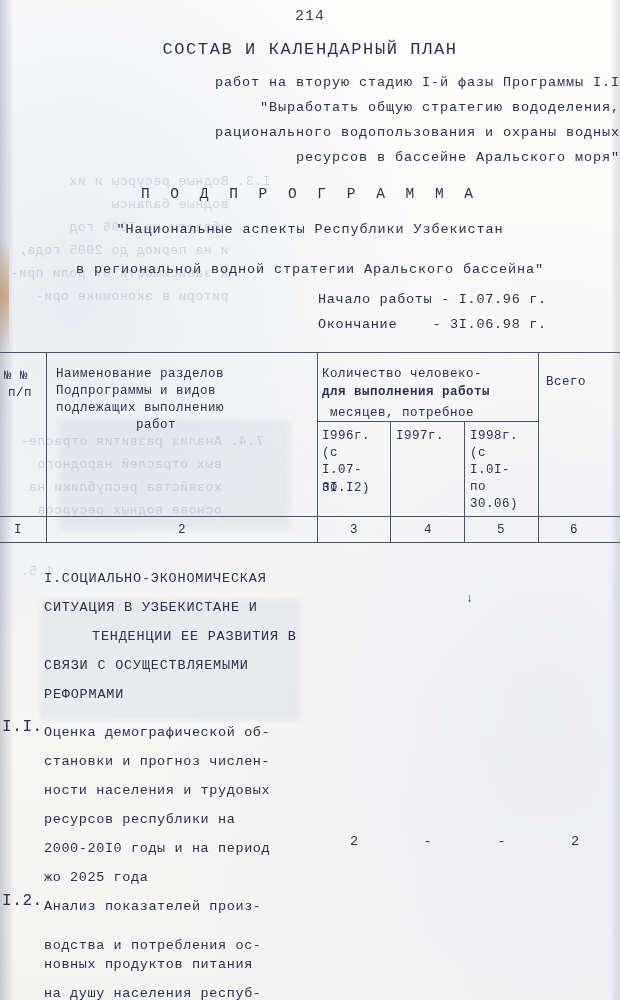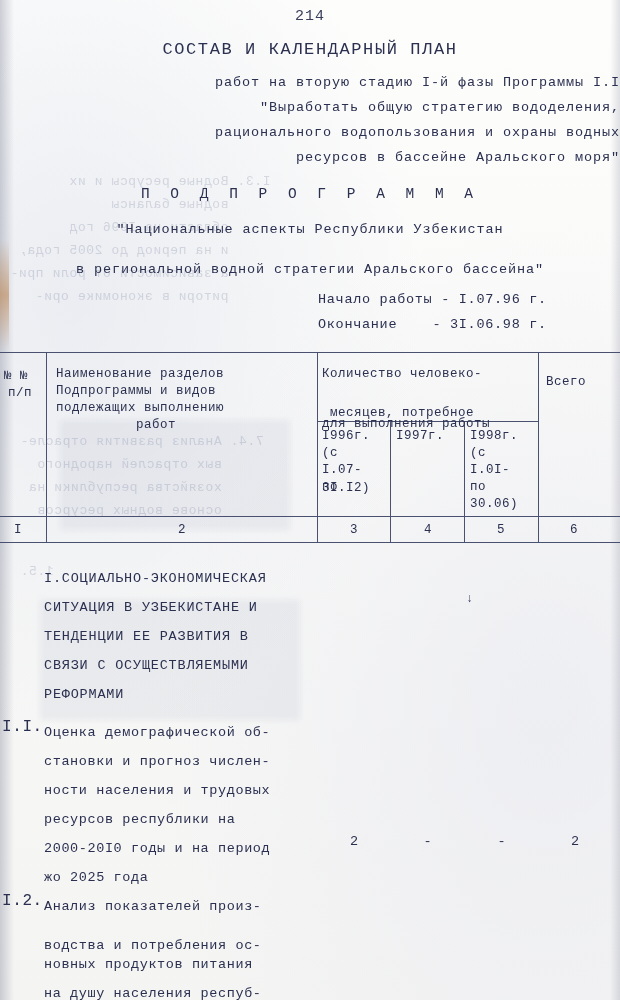--- a/index.html
+++ b/index.html
@@ -260,21 +260,21 @@
       <div class="cellTxt" style="left:4px; top:16px;">№ №</div>
       <div class="cellTxt" style="left:8px; top:33px;">п/п</div>
 
       <div class="cellTxt" style="left:56px; top:14px;">Наименование разделов</div>
       <div class="cellTxt" style="left:56px; top:31px;">Подпрограммы и видов</div>
       <div class="cellTxt" style="left:56px; top:48px;">подлежащих выполнению</div>
       <div class="cellTxt" style="left:56px; top:65px;">          работ</div>
 
       <div class="cellTxt" style="left:322px; top:14px;">Количество человеко-</div>
       <div class="cellTxt" style="left:330px; top:31px;margin-top:22px;">месяцев, потребное</div>
-      <div class="cellTxt" style="left:322px; top:64px;">для выполнения работы</div>
+      <div class="cellTxt" style="left:322px; top:32px;font-weight:bold;">для выполнения работы</div>
 
       <div class="cellTxt" style="left:546px; top:22px;">Всего</div>
 
       <div class="cellTxt" style="left:322px; top:76px;text-align:center;">I996г.</div>
       <div class="cellTxt" style="left:322px; top:93px;">(с</div>
       <div class="cellTxt" style="left:322px; top:110px;">I.07-</div>
       <div class="cellTxt" style="left:322px; top:127px;">по</div>
       <div class="cellTxt" style="left:322px; top:128px;">3I.I2)</div>
 
       <div class="cellTxt" style="left:396px; top:76px;">I997г.</div>
@@ -291,21 +291,21 @@
       <div class="cellTxt" style="left:424px; top:170px;">4</div>
       <div class="cellTxt" style="left:497px; top:170px;">5</div>
       <div class="cellTxt" style="left:570px; top:170px;">6</div>
     </div>
 
     <div class="body-list">
 
       <div>
         <div class="sec-head" style="top:12px;">I.СОЦИАЛЬНО-ЭКОНОМИЧЕСКАЯ</div>
         <div class="sec-head" style="top:41px;">СИТУАЦИЯ В УЗБЕКИСТАНЕ И</div>
-        <div class="sec-head" style="top:70px;">ТЕНДЕНЦИИ ЕЕ РАЗВИТИЯ В</div>
+        <div class="sec-head" style="top:70px;margin-left:48px;">ТЕНДЕНЦИИ ЕЕ РАЗВИТИЯ В</div>
         <div class="sec-head" style="top:99px;">СВЯЗИ С ОСУЩЕСТВЛЯЕМЫМИ</div>
         <div class="sec-head" style="top:128px;">РЕФОРМАМИ</div>
       </div>
 
       <div>
         <div class="item-num" style="left:2px; top:166px;">I.I.</div>
         <div class="item-lines" style="top:166px;">Оценка демографической об-</div>
         <div class="item-lines" style="top:195px;">становки и прогноз числен-</div>
         <div class="item-lines" style="top:224px;">ности населения и трудовых</div>
         <div class="item-lines" style="top:253px;">ресурсов республики на</div>

